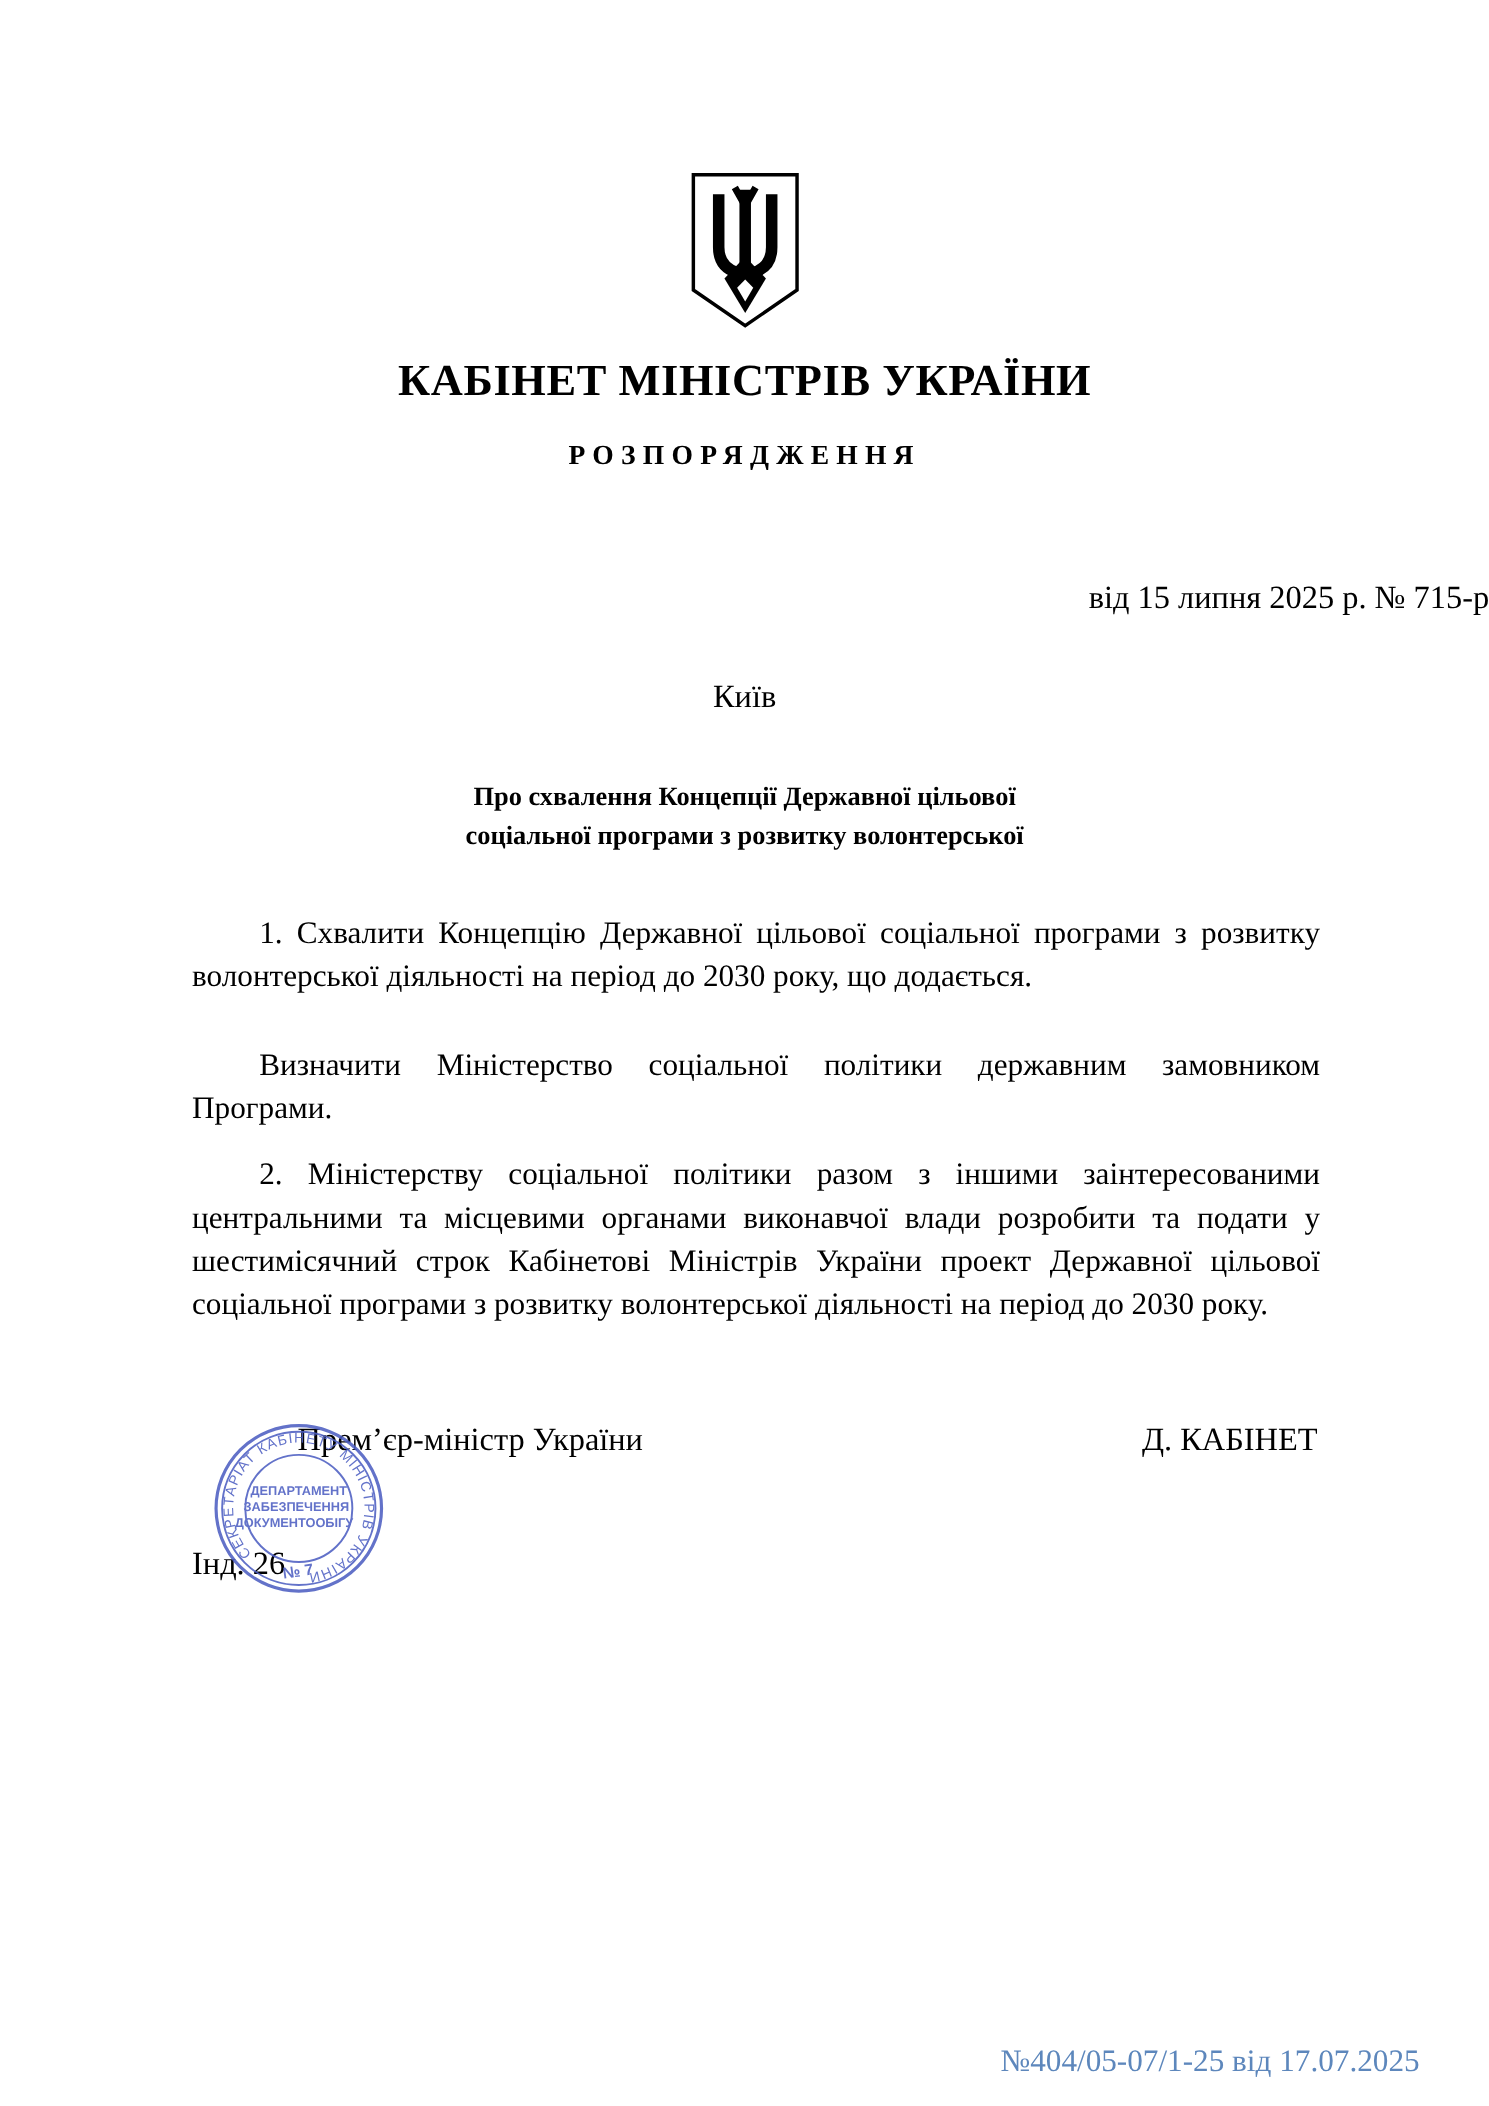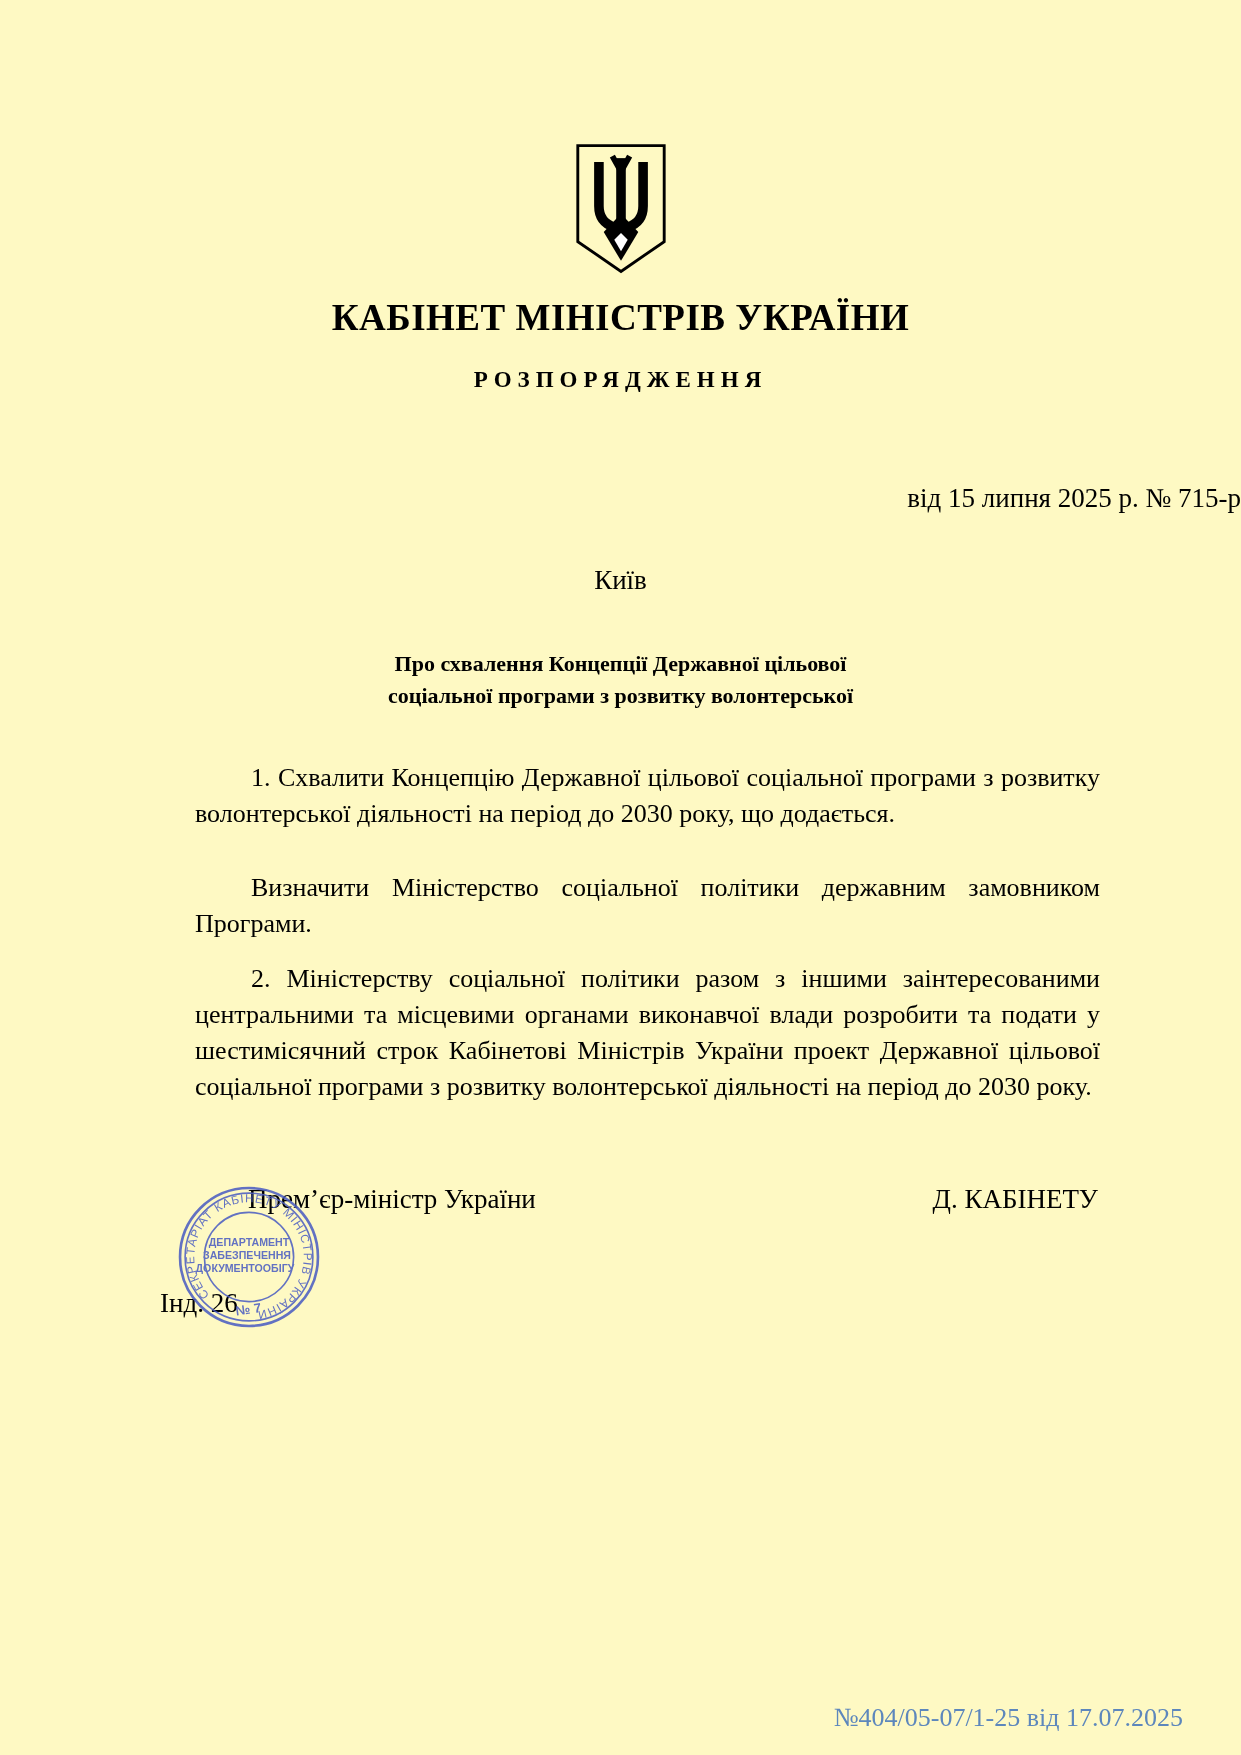--- a/index.html
+++ b/index.html
@@ -1,20 +1,20 @@
 <!DOCTYPE html>
 <html lang="uk"><head>
 <meta charset="utf-8">
 <style>
   html,body{margin:0;padding:0;background:#888;}
   .page{
     position:relative;
     width:1241px;height:1755px;
     margin:0 auto;
-    background:#fef9c3;
+    background:#ffffff;
     font-family:"Liberation Serif","DejaVu Serif",serif;
     color:#000;
     overflow:hidden;
   }
   
   .emblem{display:block;margin:142px auto 0;width:96px;height:134px;}
   .org-name{
     margin:22px 0 0;text-align:center;
     font-size:37px;font-weight:bold;line-height:40px;letter-spacing:.5px;
   }
@@ -23,21 +23,21 @@
     font-size:23px;font-weight:bold;letter-spacing:6px;line-height:28px;
   }
   .date-line{margin:88px 0 0;text-align:right;font-size:27px;line-height:32px;}
   .city{margin:50px 0 0;text-align:center;font-size:27px;line-height:32px;}
   
   .doc-title{
     margin:52px auto 0;width:760px;
     text-align:center;font-size:22px;font-weight:bold;line-height:32px;
   }
   
-  .body-text{padding:0 141px 0 160px;margin-left:35px;}
+  .body-text{padding:0 141px 0 160px;}
   .body-text p{
     margin:0;font-size:26px;line-height:36px;
     text-align:justify;text-indent:56px;
   }
   .body-text p.p1{margin-top:48px;}
   .body-text p.p2{margin-top:38px;}
   .body-text p.p3{margin-top:19px;}
   
   .sig-row{
     margin-top:76px;padding:0 143px 0 248px;
@@ -85,21 +85,21 @@
   </div>
 
   <div class="body-text">
     <p class="p1">1. Схвалити Концепцію Державної цільової соціальної програми з розвитку волонтерської діяльності на період до 2030 року, що додається.</p>
     <p class="p2">Визначити Міністерство соціальної політики державним замовником Програми.</p>
     <p class="p3">2. Міністерству соціальної політики разом з іншими заінтересованими центральними та місцевими органами виконавчої влади розробити та подати у шестимісячний строк Кабінетові Міністрів України проект Державної цільової соціальної програми з розвитку волонтерської діяльності на період до 2030 року.</p>
   </div>
 
   <div class="sig-row">
     <span>Прем’єр-міністр України</span>
-    <span>Д. КАБІНЕТУ</span>
+    <span>Д. КАБІНЕТ</span>
   </div>
 
   <div class="index-note">Інд. 26</div>
 
   <svg class="stamp" viewBox="0 0 142 142" aria-hidden="true">
     <defs>
       <path id="ringPath" d="M17,71 A54,54 0 0 1 125,71 A54,54 0 0 1 17,71"></path>
     </defs>
     <circle cx="71" cy="71" r="68" fill="none" stroke="#4c5ec2" stroke-width="2.6"></circle>
     <circle cx="71" cy="71" r="63" fill="none" stroke="#4c5ec2" stroke-width="1.6"></circle>

